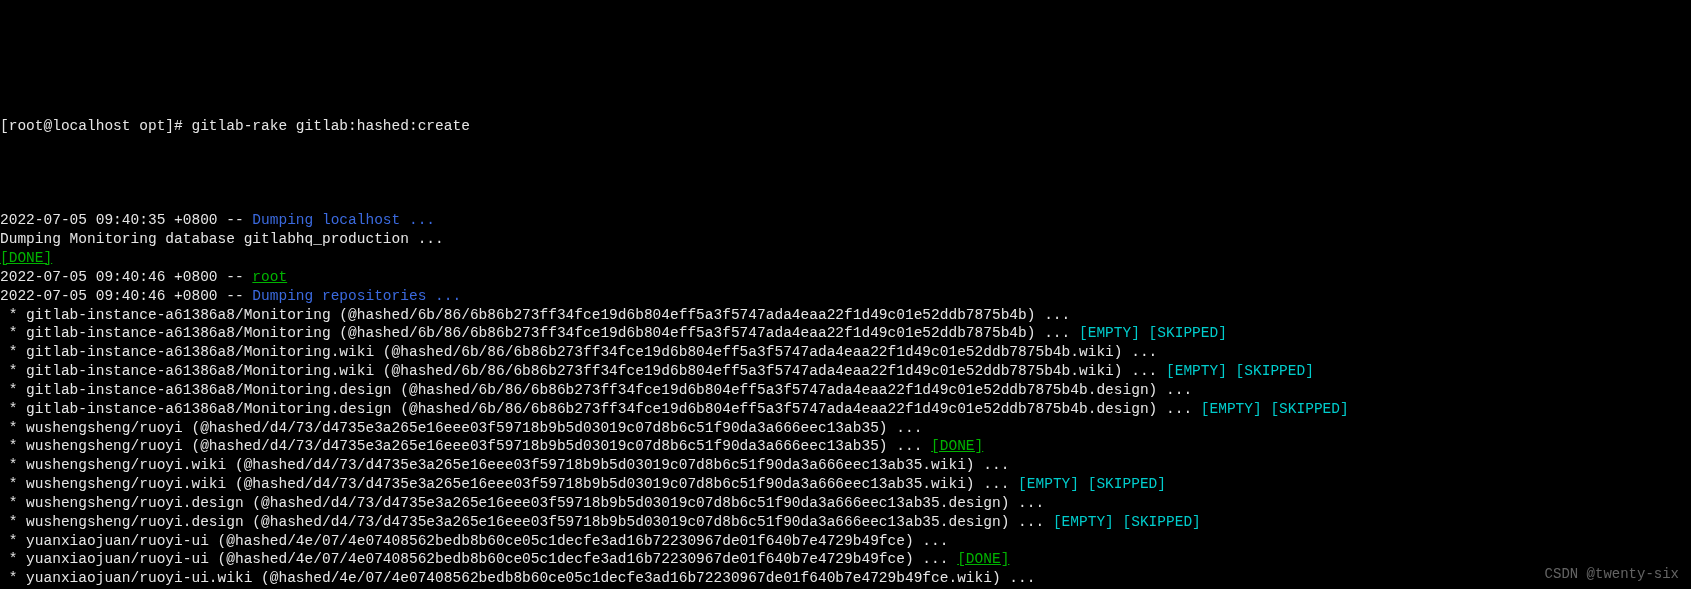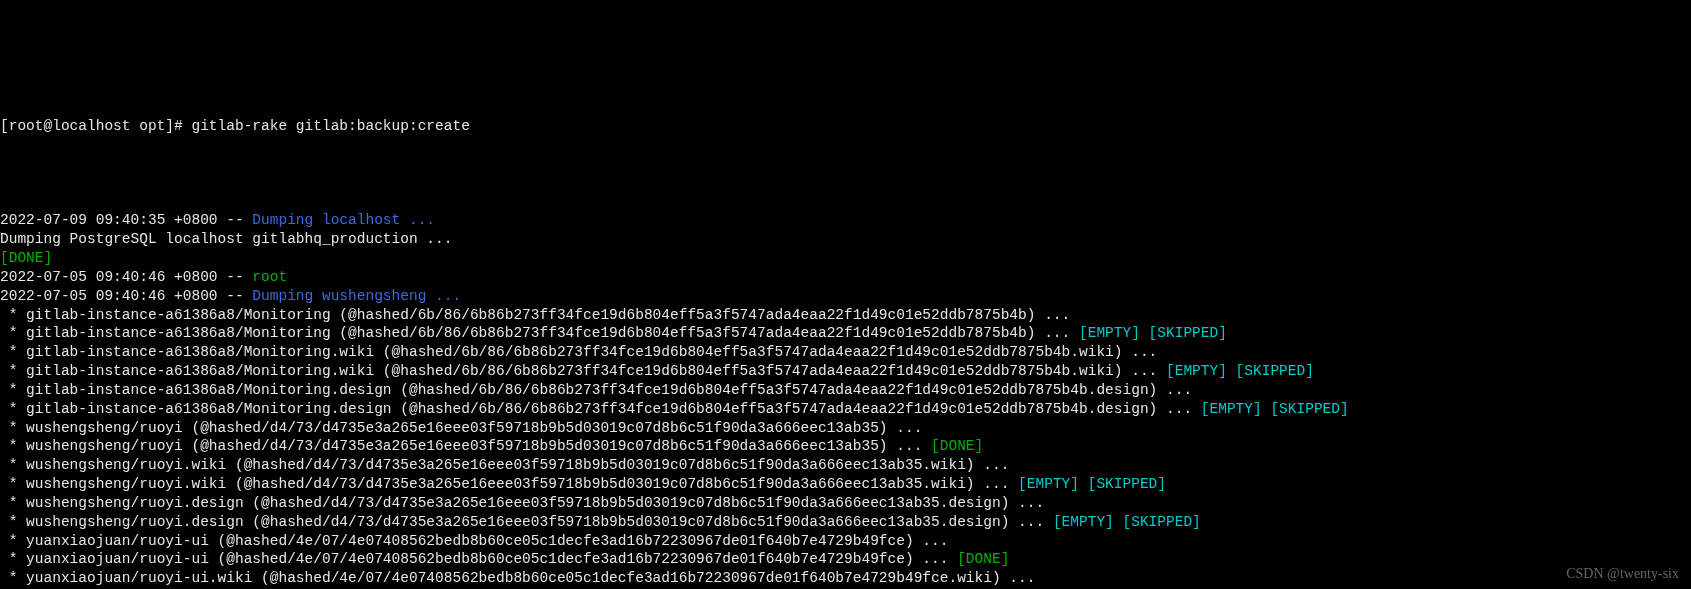--- a/index.html
+++ b/index.html
@@ -11,47 +11,47 @@
     font-size: 14.5px;
     line-height: 1.3;
     width: 1691px;
     height: 589px;
     overflow: hidden;
     white-space: pre;
   }
   .term { padding: 4px 0 0 0; }
   .white { color: #e6e6e6; }
   .blue  { color: #3b6adf; }
-  .green { color: #00b300; }
+  .green { color: #00b300; text-decoration: underline; }
   .cyan  { color: #00cccc; font-family: Liberation Mono, monospace; }
   .watermark {
     position: absolute;
     right: 12px;
     bottom: 6px;
     color: rgba(220,220,220,0.45);
-    font-family: Liberation Serif, serif;
+    font-family: Liberation Mono, monospace;
     font-size: 14px;
   }
 </style>
 </head>
 <body>
 
 
 
 <div class="term">
-<span class="white">[root@localhost opt]# gitlab-rake gitlab:backup:create</span>
+<span class="white">[root@localhost opt]# gitlab-rake gitlab:hashed:create</span>
 <span> </span>
 
 
 
-<span class="white">2022-07-09 09:40:35 +0800 -- </span><span class="blue">Dumping localhost ... </span>
-<span class="white">Dumping PostgreSQL localhost gitlabhq_production ...</span>
+<span class="white">2022-07-05 09:40:35 +0800 -- </span><span class="blue">Dumping localhost ... </span>
+<span class="white">Dumping Monitoring database gitlabhq_production ...</span>
 <span class="green">[DONE]</span>
 <span class="white">2022-07-05 09:40:46 +0800 -- </span><span class="green">root</span>
-<span class="white">2022-07-05 09:40:46 +0800 -- </span><span class="blue">Dumping wushengsheng ...</span>
+<span class="white">2022-07-05 09:40:46 +0800 -- </span><span class="blue">Dumping repositories ...</span>
 <div id="repo-lines"><span class="white"> * gitlab-instance-a61386a8/Monitoring (@hashed/6b/86/6b86b273ff34fce19d6b804eff5a3f5747ada4eaa22f1d49c01e52ddb7875b4b) ...</span>
 <span class="white"> * gitlab-instance-a61386a8/Monitoring (@hashed/6b/86/6b86b273ff34fce19d6b804eff5a3f5747ada4eaa22f1d49c01e52ddb7875b4b) ... </span><span class="cyan">[EMPTY] [SKIPPED]</span>
 <span class="white"> * gitlab-instance-a61386a8/Monitoring.wiki (@hashed/6b/86/6b86b273ff34fce19d6b804eff5a3f5747ada4eaa22f1d49c01e52ddb7875b4b.wiki) ...</span>
 <span class="white"> * gitlab-instance-a61386a8/Monitoring.wiki (@hashed/6b/86/6b86b273ff34fce19d6b804eff5a3f5747ada4eaa22f1d49c01e52ddb7875b4b.wiki) ... </span><span class="cyan">[EMPTY] [SKIPPED]</span>
 <span class="white"> * gitlab-instance-a61386a8/Monitoring.design (@hashed/6b/86/6b86b273ff34fce19d6b804eff5a3f5747ada4eaa22f1d49c01e52ddb7875b4b.design) ...</span>
 <span class="white"> * gitlab-instance-a61386a8/Monitoring.design (@hashed/6b/86/6b86b273ff34fce19d6b804eff5a3f5747ada4eaa22f1d49c01e52ddb7875b4b.design) ... </span><span class="cyan">[EMPTY] [SKIPPED]</span>
 <span class="white"> * wushengsheng/ruoyi (@hashed/d4/73/d4735e3a265e16eee03f59718b9b5d03019c07d8b6c51f90da3a666eec13ab35) ...</span>
 <span class="white"> * wushengsheng/ruoyi (@hashed/d4/73/d4735e3a265e16eee03f59718b9b5d03019c07d8b6c51f90da3a666eec13ab35) ... </span><span class="green">[DONE]</span>
 <span class="white"> * wushengsheng/ruoyi.wiki (@hashed/d4/73/d4735e3a265e16eee03f59718b9b5d03019c07d8b6c51f90da3a666eec13ab35.wiki) ...</span>
 <span class="white"> * wushengsheng/ruoyi.wiki (@hashed/d4/73/d4735e3a265e16eee03f59718b9b5d03019c07d8b6c51f90da3a666eec13ab35.wiki) ... </span><span class="cyan">[EMPTY] [SKIPPED]</span>

